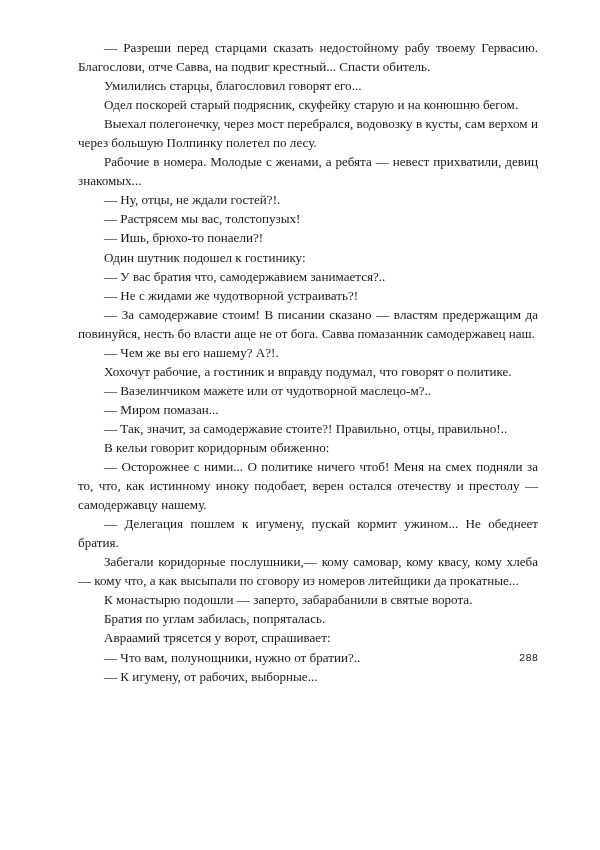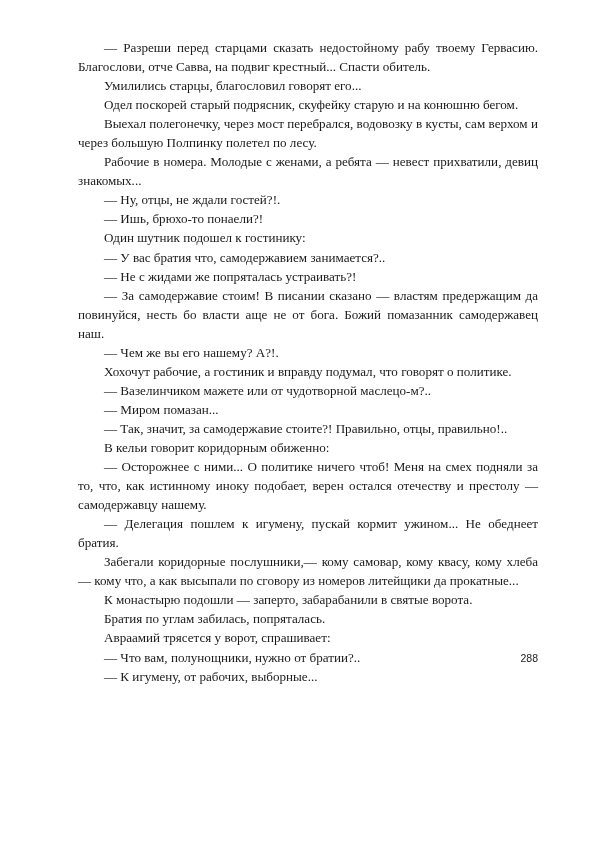--- a/index.html
+++ b/index.html
@@ -34,39 +34,40 @@
     margin: 0;
     text-indent: 26px;
     hyphens: none;
   }
   .page-number {
     position: absolute;
     right: 62px;
     bottom: 24px;
     font-size: 10.5px;
     color: #222;
-    font-family: Liberation Sans, sans-serif;
+    font-family: Liberation Mono, monospace;
   }
 </style>
 </head>
 <body>
 
 <div id="page">
   <div class="body-text">
     <p>— Разреши перед старцами сказать недостойному рабу твоему Гервасию. Благослови, отче Савва, на подвиг крестный... Спасти обитель.</p>
     <p>Умилились старцы, благословил говорят его...</p>
     <p>Одел поскорей старый подрясник, скуфейку старую и на конюшню бегом.</p>
     <p>Выехал полегонечку, через мост перебрался, водовозку в кусты, сам верхом и через большую Полпинку полетел по лесу.</p>
     <p>Рабочие в номера. Молодые с женами, а ребята — невест прихватили, девиц знакомых...</p>
     <p>— Ну, отцы, не ждали гостей?!.</p>
+    <p>— Растрясем мы вас, толстопузых!</p>
     <p>— Ишь, брюхо-то понаели?!</p>
     <p>Один шутник подошел к гостинику:</p>
     <p>— У вас братия что, самодержавием занимается?..</p>
-    <p>— Не с жидами же попряталась устраивать?!</p>
-    <p>— За самодержавие стоим! В писании сказано — властям предержащим да повинуйся, несть бо власти аще не от бога. Божий помазанник самодержавец наш.</p>
+    <p>— Не с жидами же чудотворной устраивать?!</p>
+    <p>— За самодержавие стоим! В писании сказано — властям предержащим да повинуйся, несть бо власти аще не от бога. Савва помазанник самодержавец наш.</p>
     <p>— Чем же вы его нашему? А?!.</p>
     <p>Хохочут рабочие, а гостиник и вправду подумал, что говорят о политике.</p>
     <p>— Вазелинчиком мажете или от чудотворной маслецо-м?..</p>
     <p>— Миром помазан...</p>
     <p>— Так, значит, за самодержавие стоите?! Правильно, отцы, правильно!..</p>
     <p>В кельи говорит коридорным обиженно:</p>
     <p>— Осторожнее с ними... О политике ничего чтоб! Меня на смех подняли за то, что, как истинному иноку подобает, верен остался отечеству и престолу — самодержавцу нашему.</p>
     <p>— Делегация пошлем к игумену, пускай кормит ужином... Не обеднеет братия.</p>
     <p>Забегали коридорные послушники,— кому самовар, кому квасу, кому хлеба — кому что, а как высыпали по сговору из номеров литейщики да прокатные...</p>
     <p>К монастырю подошли — заперто, забарабанили в святые ворота.</p>

